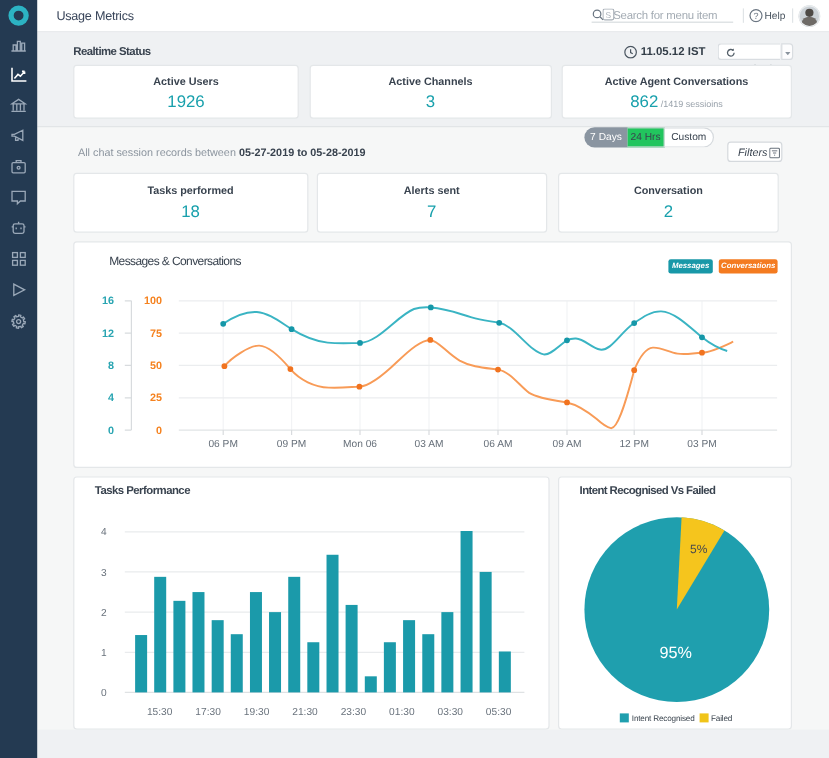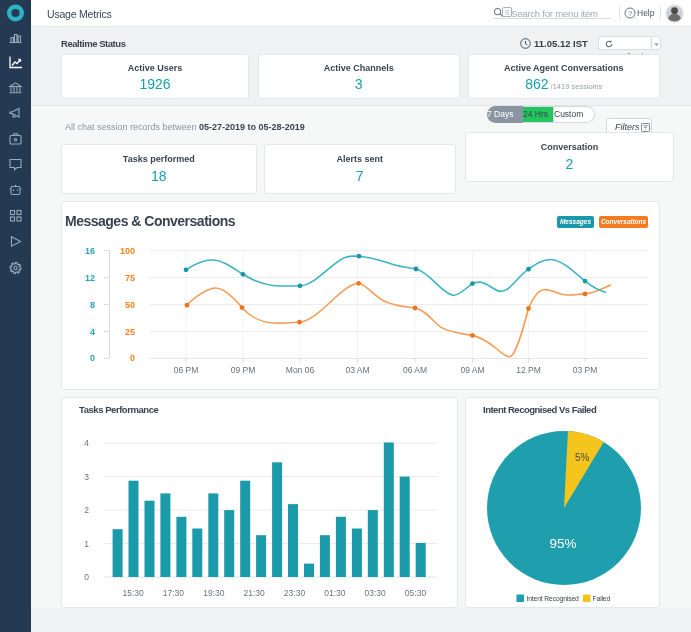--- a/index.html
+++ b/index.html
@@ -67,48 +67,48 @@
   <div class="card" style="left:257.5px;top:54px;width:202.5px;height:45px">
     <div class="ctitle" style="margin-top:8px">Active Channels</div>
     <div class="cval" style="margin-top:3px">3</div>
   </div>
   <div class="card" style="left:468px;top:54px;width:191.5px;height:45px">
     <div class="ctitle" style="margin-top:8px">Active Agent Conversations</div>
     <div class="cval" style="margin-top:3px">862<span style="font-size:7.5px;color:#98a1aa"> /1419 sessioins</span></div>
   </div>
 
   <div class="abs" style="left:65px;top:122px;font-size:9px;color:#8b949e">All chat session records between <span style="font-weight:700;color:#39434f">05-27-2019 to 05-28-2019</span></div>
-  <div class="abs" style="left:487px;top:106px;height:34px;display:flex;">
+  <div class="abs" style="left:487px;top:106px;height:34px;display:flex;text-align:center">
     <div style="width:36px;height:17px;line-height:17px;background:#8a95a1;color:#fff;font-size:8.5px;border-radius:9px 0 0 9px">7 Days</div>
     <div style="width:31px;height:17px;line-height:15px;background:#22c55e;color:#39434f;font-size:8.5px;border:1px solid #d5d9dd;border-left:none">24 Hrs</div>
     <div style="width:41px;height:17px;line-height:15px;background:#fff;color:#39434f;font-size:8.5px;border:1px solid #d5d9dd;border-left:none;border-radius:0 9px 9px 0">Custom</div>
   </div>
   <div class="abs" style="left:606px;top:118px;width:46px;height:17px;background:#fff;border:1px solid #d5d9dd;border-radius:3px">
     <span class="abs" style="left:8px;top:3px;font-size:9px;font-style:italic;color:#39434f">Filters</span>
     <svg class="abs" style="left:34px;top:3.5px" width="9" height="9" viewBox="0 0 10 10">
         <rect x="0.5" y="0.5" width="9" height="9" rx="1" fill="none" stroke="#6a737d" stroke-width="1"></rect>
         <path d="M2.5,3h5M3.5,5h3M4.5,7h1" stroke="#6a737d" stroke-width="0.9"></path>
       </svg>
   </div>
 
   <div class="card" style="left:61px;top:144px;width:195.5px;height:50px">
     <div class="ctitle" style="margin-top:9px">Tasks performed</div>
     <div class="cval" style="margin-top:4px">18</div>
   </div>
   <div class="card" style="left:264px;top:144px;width:191.5px;height:50px">
     <div class="ctitle" style="margin-top:9px">Alerts sent</div>
     <div class="cval" style="margin-top:4px">7</div>
   </div>
-  <div class="card" style="left:465px;top:132px;width:209px;height:50px">
+  <div class="card" style="left:465px;top:144px;width:184px;height:50px">
     <div class="ctitle" style="margin-top:9px">Conversation</div>
     <div class="cval" style="margin-top:4px">2</div>
   </div>
 
   <div class="card" style="left:61px;top:201px;width:599px;height:189px">
-    <div class="abs" style="left:3px;top:11px;font-size:14px;font-weight:700;letter-spacing:-0.5px;color:#39434f">Messages &amp; Conversations</div>
+    <div class="abs" style="left:29px;top:11px;font-size:10px;font-weight:400;letter-spacing:-0.5px;color:#39434f">Messages &amp; Conversations</div>
     <div class="abs" style="left:495px;top:14px;width:37px;height:12px;background:#1898a8;border-radius:2px;color:#fff;font-size:6.5px;font-weight:700;font-style:italic;text-align:center;line-height:12px">Messages</div>
     <div class="abs" style="left:537px;top:14px;width:49px;height:12px;background:#f47b20;border-radius:2px;color:#fff;font-size:6.5px;font-weight:700;font-style:italic;text-align:center;line-height:12px">Conversations</div>
     <svg class="abs" style="left:0;top:0" width="599" height="189" viewBox="0 0 599 189">
 
       <g font-size="9" font-weight="700" text-anchor="end" font-family="Liberation Sans">
         <g fill="#2aa5b2">
             <text x="33" y="51.7">16</text>
             <text x="33" y="78.6">12</text>
             <text x="33" y="105.5">8</text>
             <text x="33" y="132.5">4</text>

